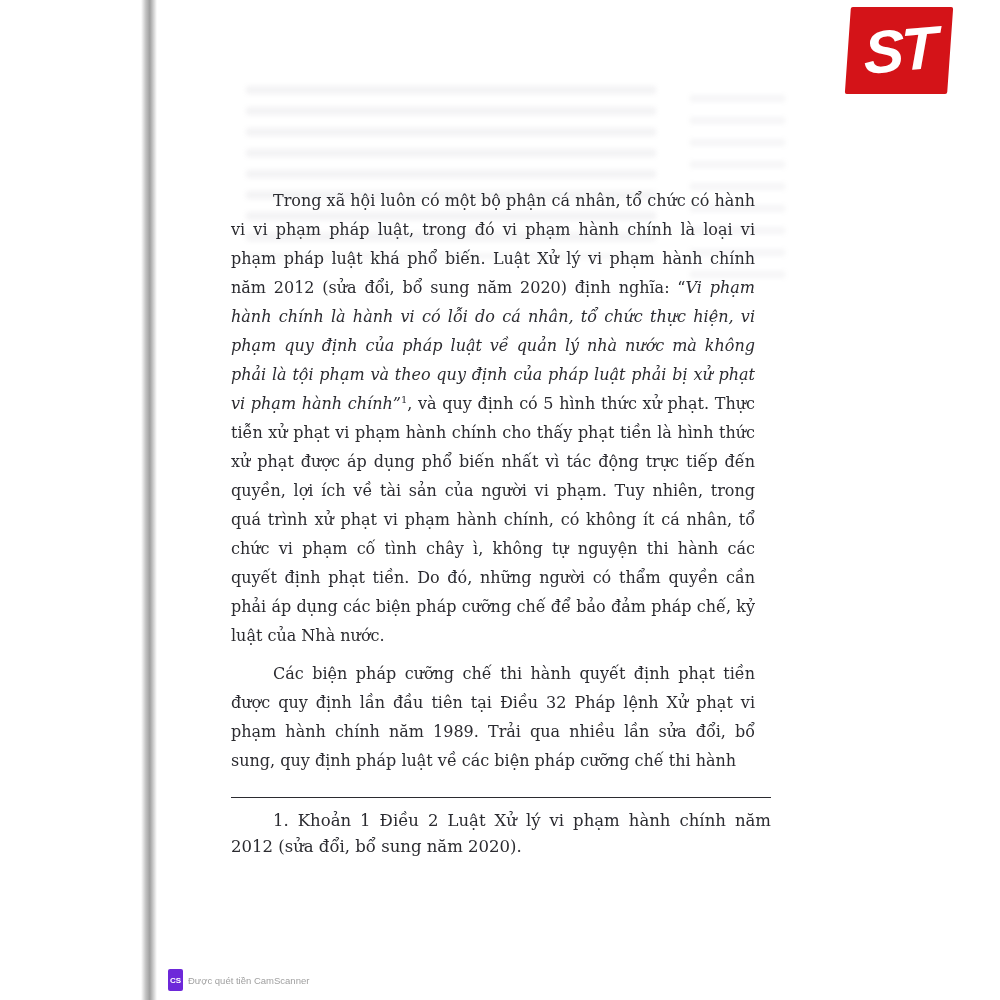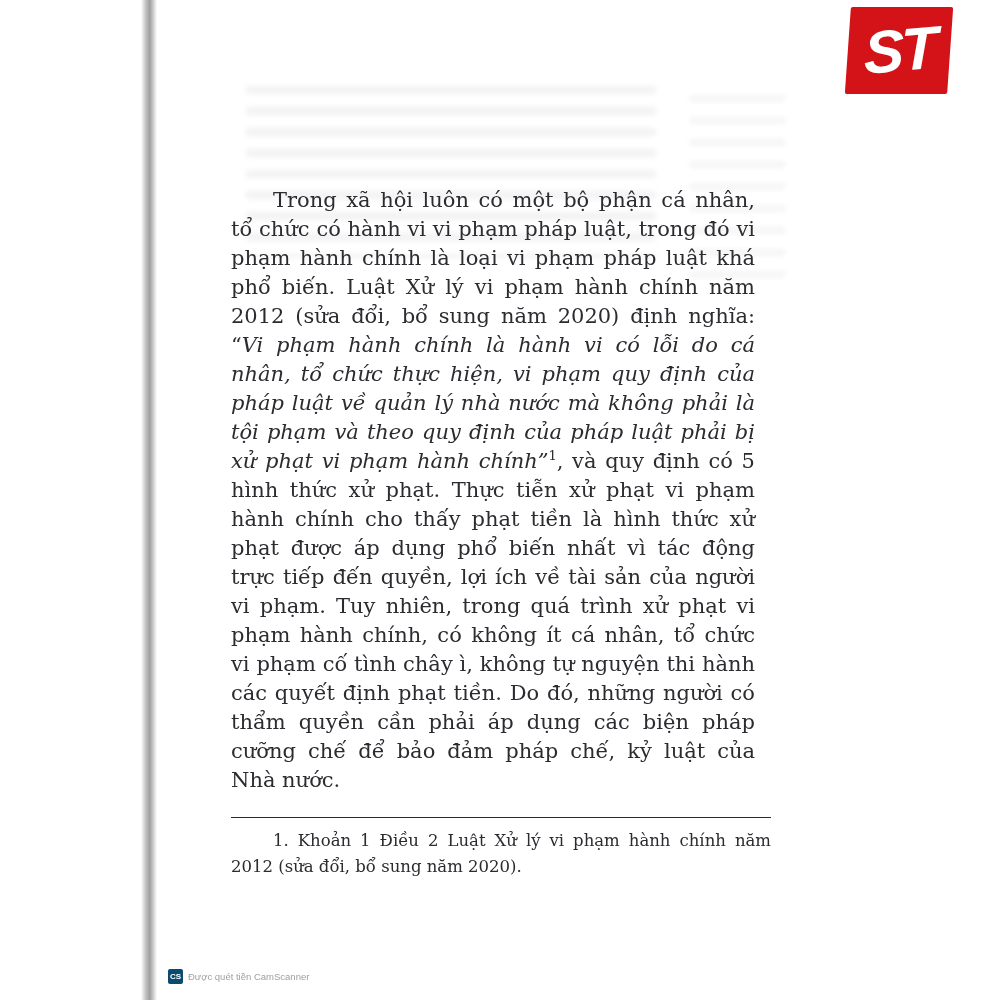--- a/index.html
+++ b/index.html
@@ -65,21 +65,21 @@
   h1.page-title {
     margin:0 0 44px 0;
     text-align:center;
     font-size:25px;
     font-weight:bold;
     letter-spacing:0.5px;
     color:#26262b;
   }
   .para {
     margin:0 16px 9px 0;
-    font-size:21px;
+    font-size:16px;
     line-height:29px;
     text-align:justify;
     text-indent:42px;
   }
   .para em { font-style:italic; }
   .para sup { font-size:0.62em; line-height:0; }
 
   .footnote { margin-top:22px; }
   .fn-rule {
     border:none;
@@ -94,22 +94,22 @@
     text-align:justify;
     text-indent:42px;
   }
 
   
   .camscanner {
     position:absolute; left:168px; top:969px;
     display:flex; align-items:center; gap:5px;
   }
   .cs-icon {
-    width:15px; height:15px;
-    background:#0c4a6e;
+    width:15px; height:22px;
+    background:#6d28d9;
     color:#ffffff;
     font-family:"Liberation Sans",sans-serif;
     font-size:8px; font-weight:bold;
     display:flex; align-items:center; justify-content:center;
     border-radius:2px;
   }
   .cs-label {
     font-family:"Liberation Sans",sans-serif;
     font-size:9.5px;
     color:#a0a0a0;
@@ -123,20 +123,21 @@
 <div class="ghost2"></div>
 
 <div class="st-logo" style="background: rgb(212, 19, 24);">
   <span>ST</span>
 </div>
 
 <div class="content">
 
   <div>
       <p class="para"><span>Trong xã hội luôn có một bộ phận cá nhân, tổ chức có hành vi vi phạm pháp luật, trong đó vi phạm hành chính là loại vi phạm pháp luật khá phổ biến. Luật Xử lý vi phạm hành chính năm 2012 (sửa đổi, bổ sung năm 2020) định nghĩa: “</span><em>Vi phạm hành chính là hành vi có lỗi do cá nhân, tổ chức thực hiện, vi phạm quy định của pháp luật về quản lý nhà nước mà không phải là tội phạm và theo quy định của pháp luật phải bị xử phạt vi phạm hành chính”</em><sup>1</sup><span>, và quy định có 5 hình thức xử phạt. Thực tiễn xử phạt vi phạm hành chính cho thấy phạt tiền là hình thức xử phạt được áp dụng phổ biến nhất vì tác động trực tiếp đến quyền, lợi ích về tài sản của người vi phạm. Tuy nhiên, trong quá trình xử phạt vi phạm hành chính, có không ít cá nhân, tổ chức vi phạm cố tình chây ì, không tự nguyện thi hành các quyết định phạt tiền. Do đó, những người có thẩm quyền cần phải áp dụng các biện pháp cưỡng chế để bảo đảm pháp chế, kỷ luật của Nhà nước.</span></p>
+      <p class="para"><span>Các biện pháp cưỡng chế thi hành quyết định phạt tiền được quy định lần đầu tiên tại Điều 32 Pháp lệnh Xử phạt vi phạm hành chính năm 1989. Trải qua nhiều lần sửa đổi, bổ sung, quy định pháp luật về các biện pháp cưỡng chế thi hành</span></p>
     </div>
 
   <div class="footnote">
     <hr class="fn-rule">
     <p class="fn-text">1. Khoản 1 Điều 2 Luật Xử lý vi phạm hành chính năm 2012 (sửa đổi, bổ sung năm 2020).</p>
   </div>
 
 </div>
 
 <div class="camscanner">

